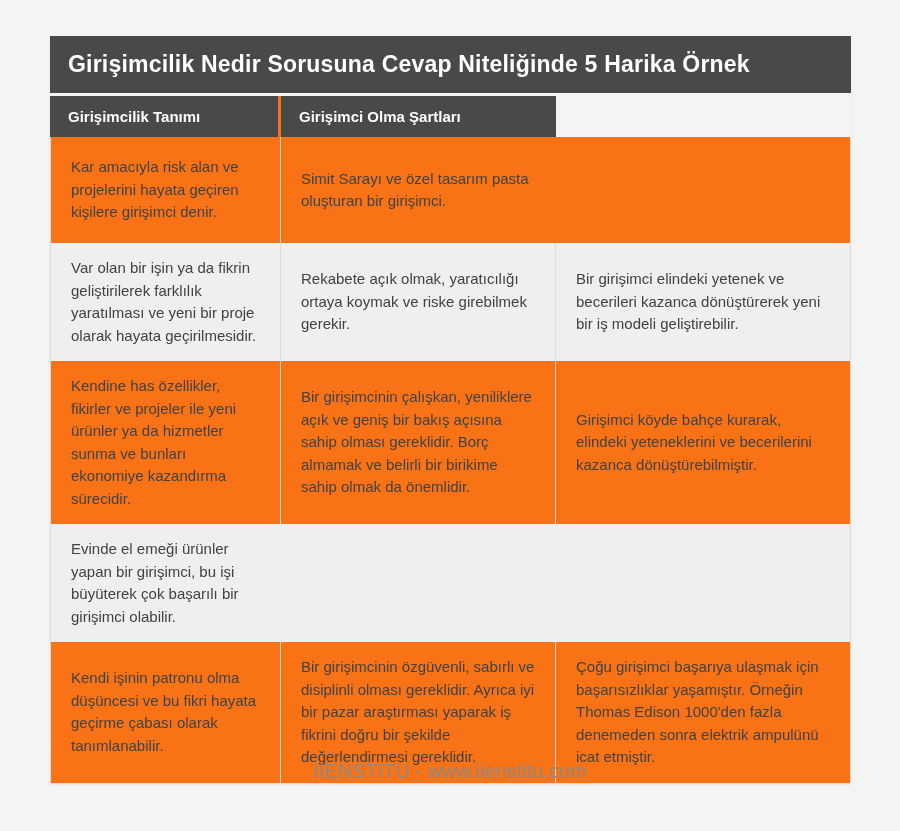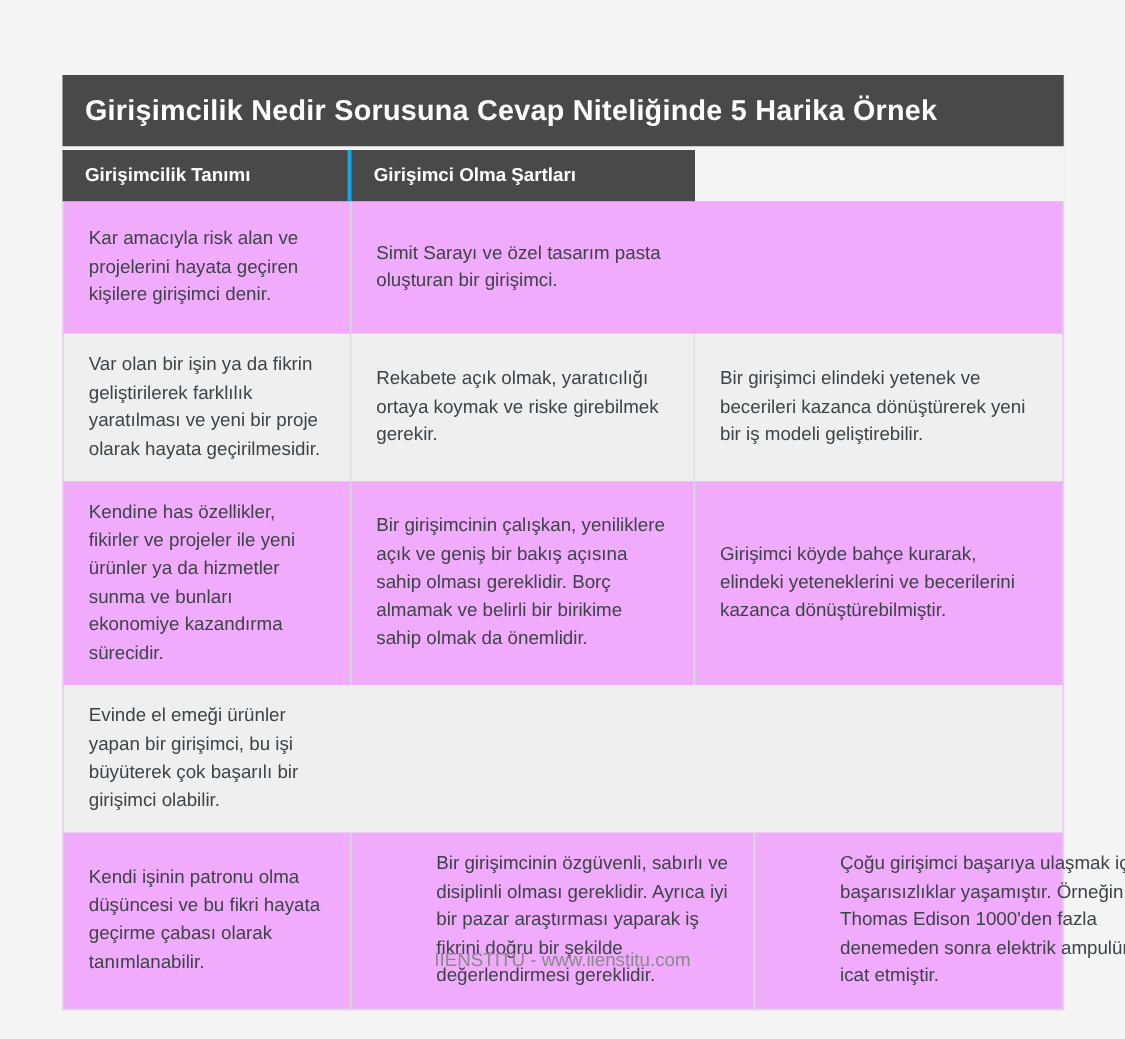--- a/index.html
+++ b/index.html
@@ -5,21 +5,21 @@
   * { margin:0; padding:0; box-sizing:border-box; }
   html,body { width:900px; height:831px; }
   body {
     background:#f4f4f4;
     font-family:"Liberation Sans","DejaVu Sans",sans-serif;
     position:relative;
     overflow:hidden;
   }
   .table-card {
     position:absolute;
-    left:50px; top:60px;
+    left:50px; top:36px;
     width:801px;
     box-shadow:0 1px 2px rgba(0,0,0,0.06);
   }
   .card-title {
     background:#494949;
     color:#ffffff;
     font-size:23px;
     font-weight:bold;
     height:57px;
     display:flex;
@@ -35,52 +35,52 @@
   .head-cell {
     background:#494949;
     color:#ffffff;
     font-size:15px;
     font-weight:bold;
     height:41px;
     display:flex;
     align-items:center;
     padding:0 18px;
   }
-  .head-cell:not(:last-child){ border-right:3px solid #0ea5e9; }
+  .head-cell:not(:last-child){ border-right:3px solid #f97316; }
   .body {
-    background:#f0abfc;
+    background:#f97316;
     border:1px solid #dcdcdc;
     border-top:none;
   }
   .row {
     display:grid;
     grid-template-columns:230px 275px 294px;
   }
   .row:nth-child(even){ background:#efefef; }
   .row:nth-child(1){ min-height:106px; }
   .row:nth-child(2){ min-height:106px; }
   .row:nth-child(3){ min-height:146px;border-radius:22px; }
   .row:nth-child(4){ min-height:105px; }
-  .row:nth-child(5){ min-height:123px;gap:48px; }
+  .row:nth-child(5){ min-height:123px; }
   .cell {
     display:flex;
     align-items:center;
     padding:14px 20px;
     color:#3e4347;
     font-size:15px;
     line-height:1.5;
   }
   .cell:not(:last-child){ border-right:1px solid #dcdcdc; }
   .footer {
     position:absolute;
     left:0; top:760px;
     width:900px;
     text-align:center;
     color:#8a8a8a;
-    font-size:15px;
+    font-size:20px;
   }
 </style>
 </head>
 <body>
 
 <div class="table-card">
   <div class="card-title">Girişimcilik Nedir Sorusuna Cevap Niteliğinde 5 Harika Örnek</div>
 
   <div class="head-row">
     <div class="head-cell">Girişimcilik Tanımı</div>

